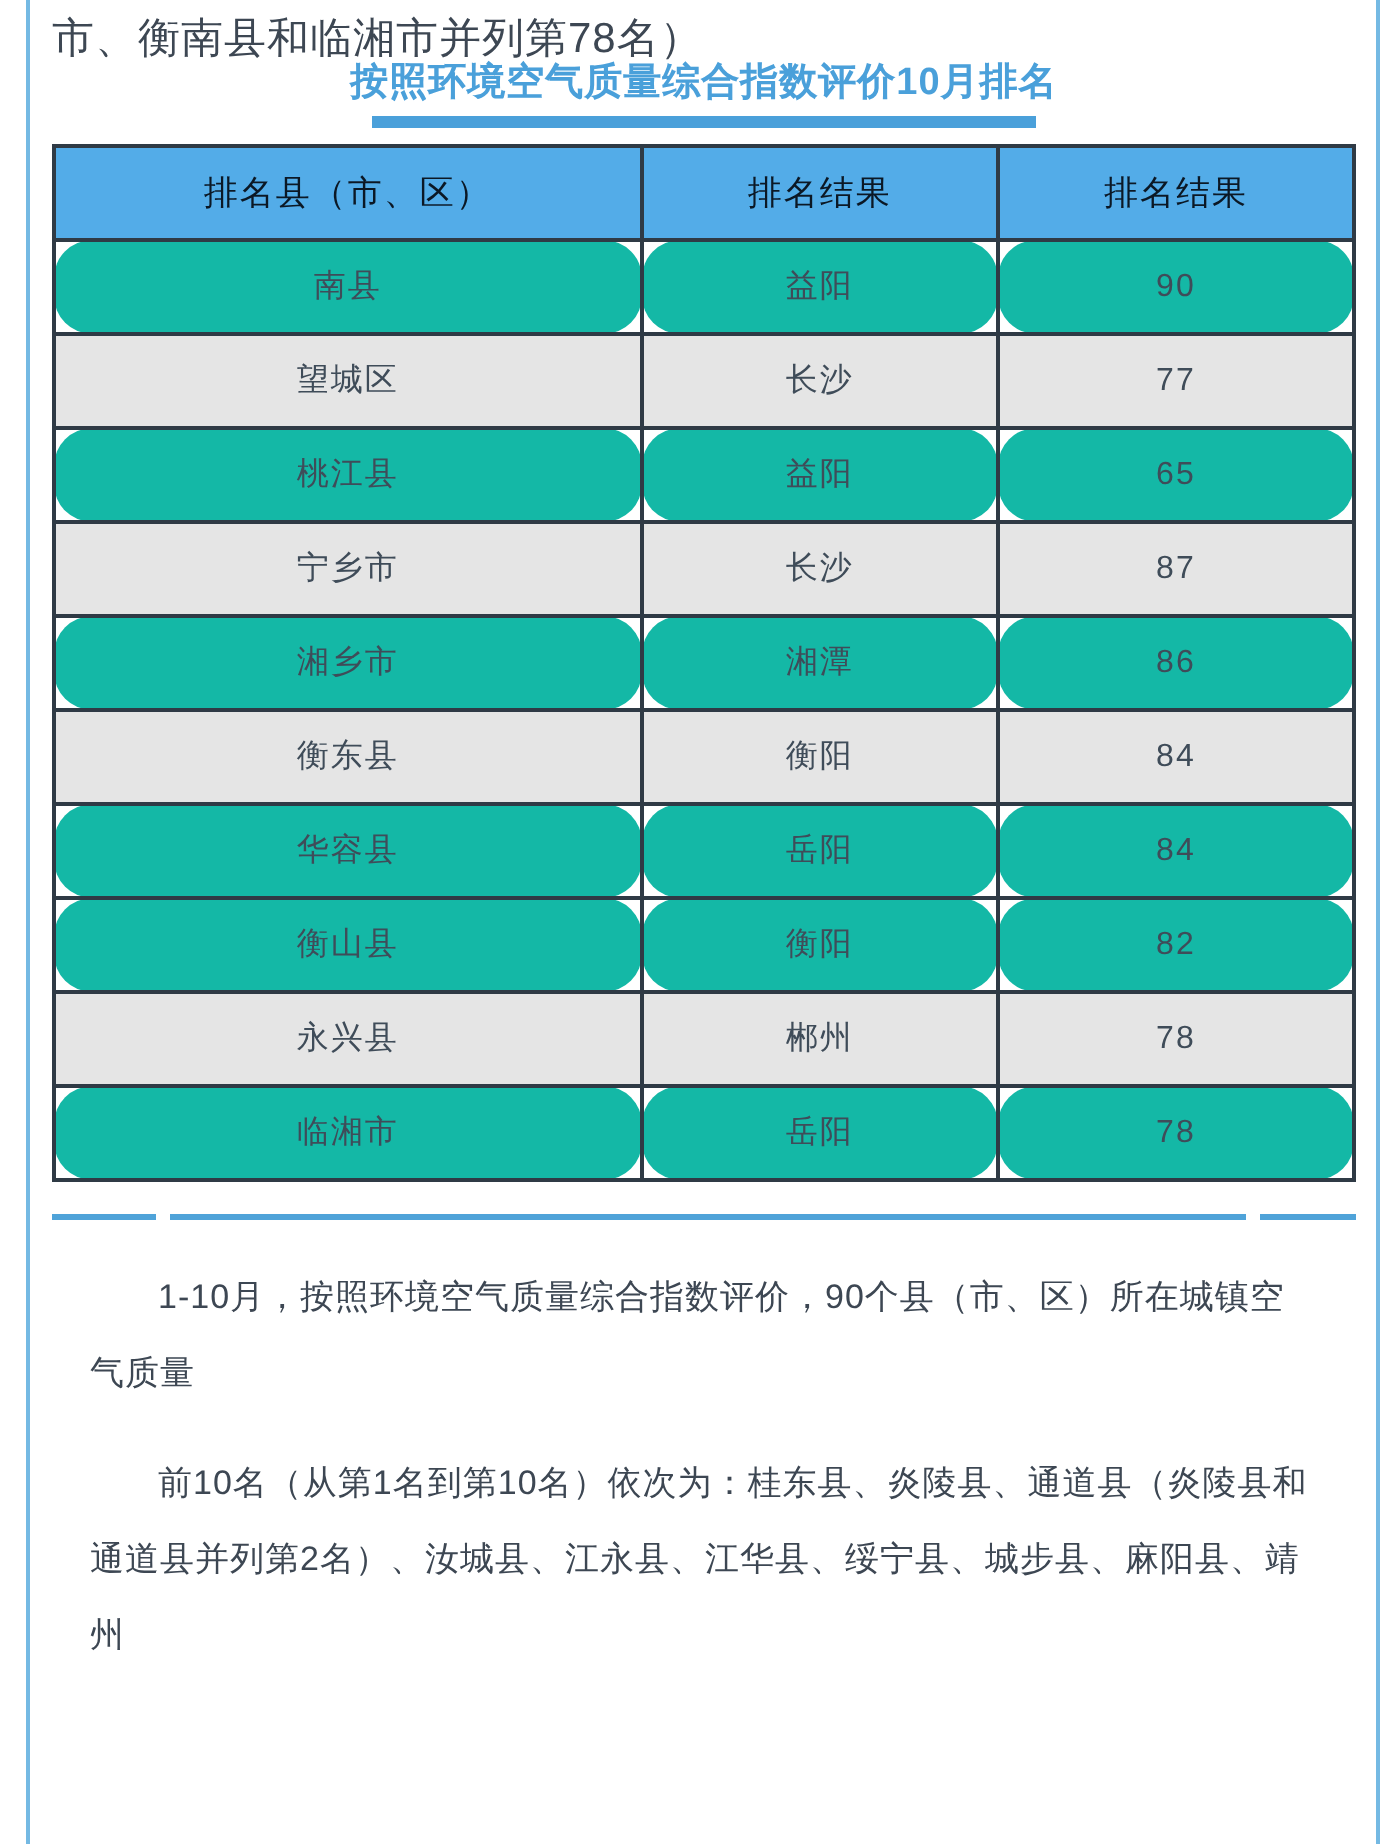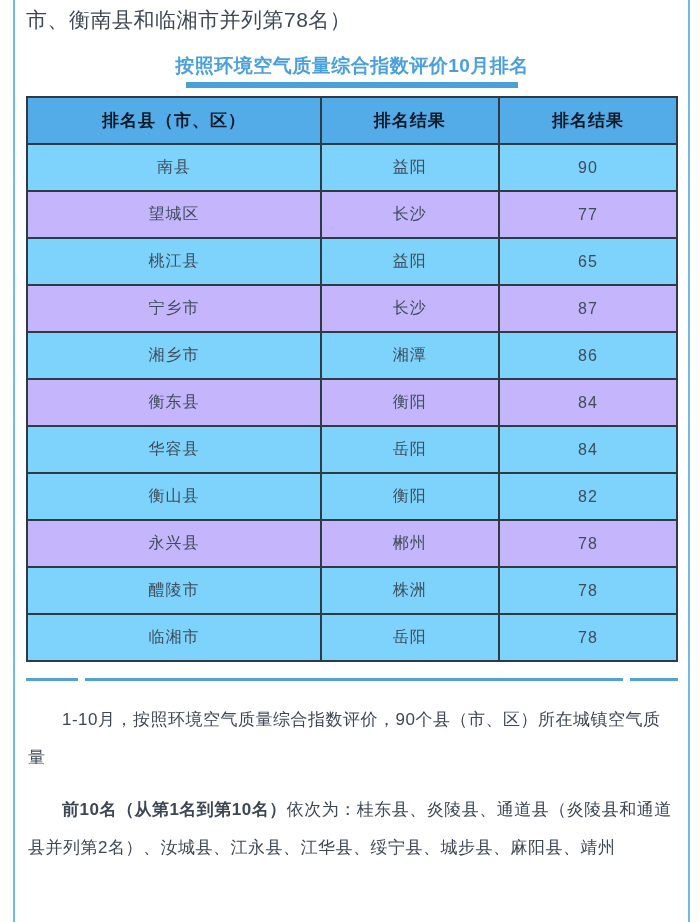--- a/index.html
+++ b/index.html
@@ -17,21 +17,20 @@
   .side-line.left { left: 13px; }
   .side-line.right { left: 688px; }
   .content { padding: 10px 22px 0 26px; }
 
   .top-note {
     font-size: 21px; color: #3d4753; line-height: 20px;
     letter-spacing: 0.5px;
   }
 
   .section-title {
-    margin-top: 24px;
     text-align: center;
     color: #4aa0da;
     font-weight: bold;
     font-size: 19px;
     line-height: 24px;
     letter-spacing: 0.5px;
   }
   .title-underline {
     width: 332px; height: 6px;
     background: #4aa0da;
@@ -48,54 +47,54 @@
     border: 2px solid #2f3a45;
     text-align: center;
     vertical-align: middle;
     height: 45px;
     padding: 0;
   }
   .rank-table th {
     background: #53ace8;
     color: #0b1825;
     font-size: 17px;
-    font-weight: bold;
+    font-weight: normal;
     letter-spacing: 1px;
   }
   .rank-table td {
     font-size: 16px;
     color: #3f4c59;
     letter-spacing: 1px;
   }
-  .row-blue td { background: #7dd3fc; }
-  .row-white td { background: #c4b5fd; }
+  .row-blue td { background: #14b8a6; border-radius: 19px; }
+  .row-white td { background: #e5e5e5; }
 
   .divider {
     display: flex;
     align-items: center;
     margin-top: 16px;
     height: 3px;
   }
   .divider .seg { background: #4fa3d9; height: 3px; }
   .divider .seg-left  { width: 52px; margin-right: 7px; }
   .divider .seg-mid   { flex: 1; }
   .divider .seg-right { width: 48px; margin-left: 7px; }
 
   .para {
     font-size: 17px;
     line-height: 38px;
     color: #3d4753;
     text-indent: 2em;
-    margin: 0;
+    margin: 17px;
     padding: 0 2px;
     letter-spacing: 0.5px;
   }
   .para-1 { margin-top: 20px; }
   .para-2 { margin-top: 14px; }
-  .para .bold-lead { font-weight: bold; }
+  .para .bold-lead { font-weight: normal; }
 </style>
 </head>
 <body>
 
 <div class="side-line left"></div>
 <div class="side-line right"></div>
 
 <div class="content">
 
   <div class="top-note">市、衡南县和临湘市并列第78名）</div>
@@ -156,25 +155,20 @@
           <td>衡山县</td>
           <td>衡阳</td>
           <td>82</td>
         </tr>
         <tr class="row-white">
           <td>永兴县</td>
           <td>郴州</td>
           <td>78</td>
         </tr>
         <tr class="row-blue">
-          <td>醴陵市</td>
-          <td>株洲</td>
-          <td>78</td>
-        </tr>
-        <tr class="row-blue">
           <td>临湘市</td>
           <td>岳阳</td>
           <td>78</td>
         </tr>
       </tbody>
   </table>
 
   <div class="divider">
     <div class="seg seg-left"></div>
     <div class="seg seg-mid"></div>

